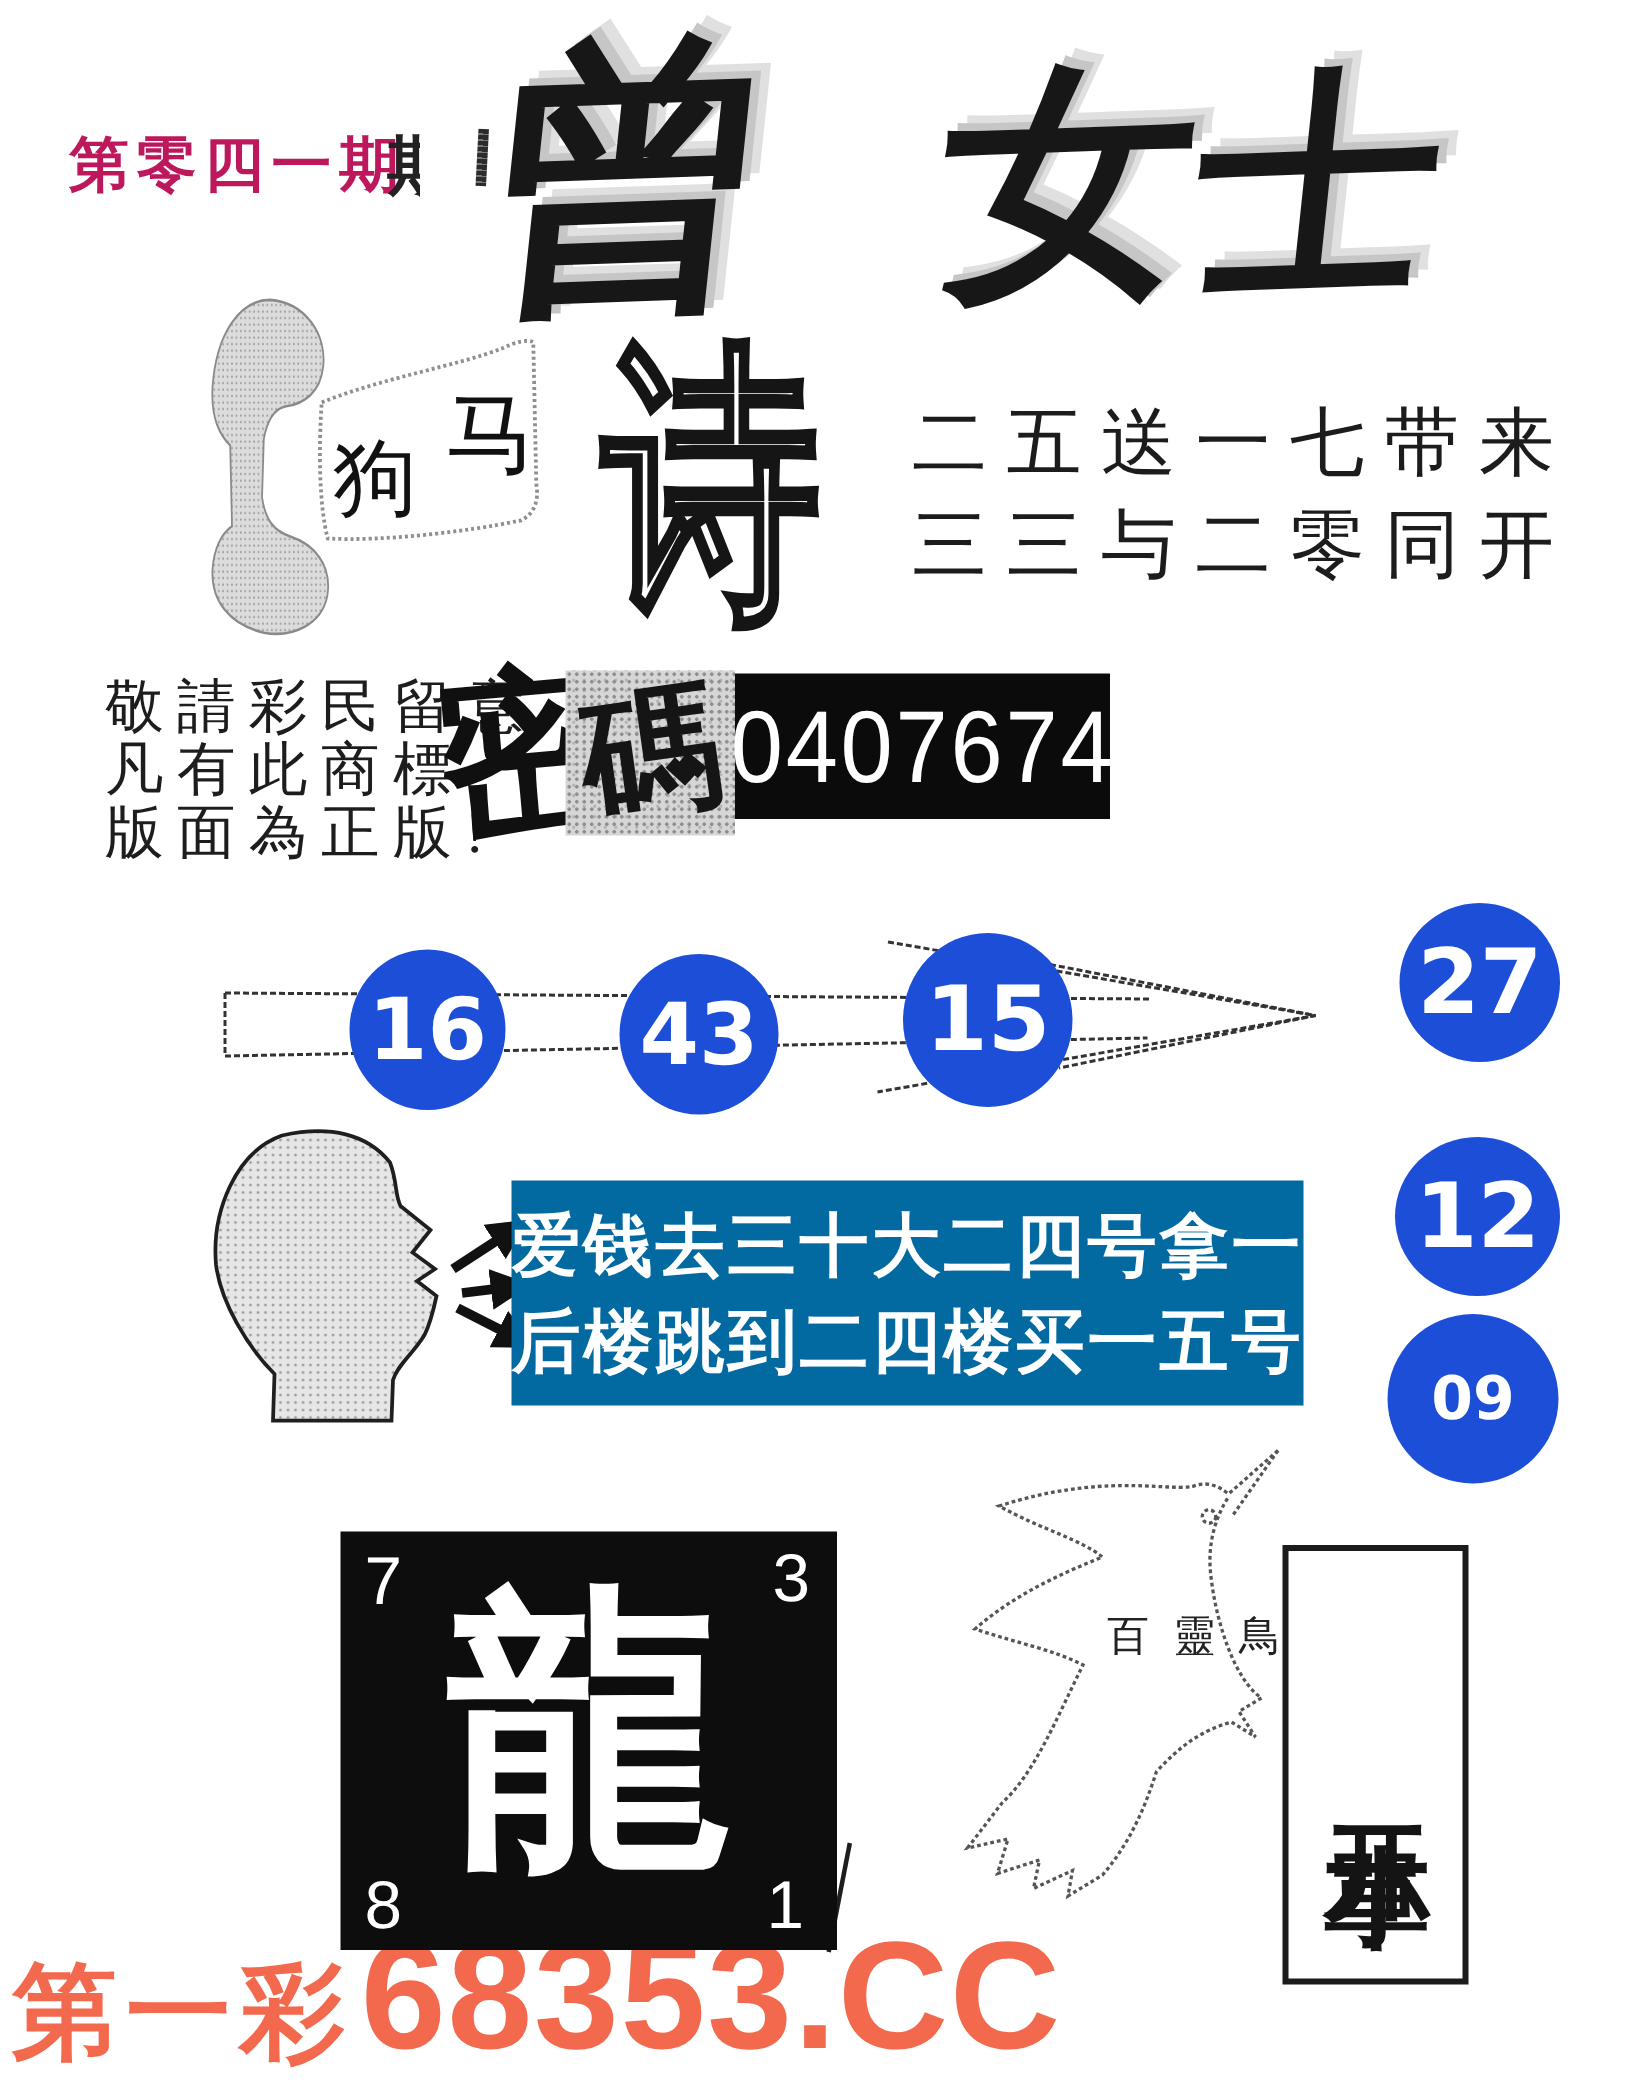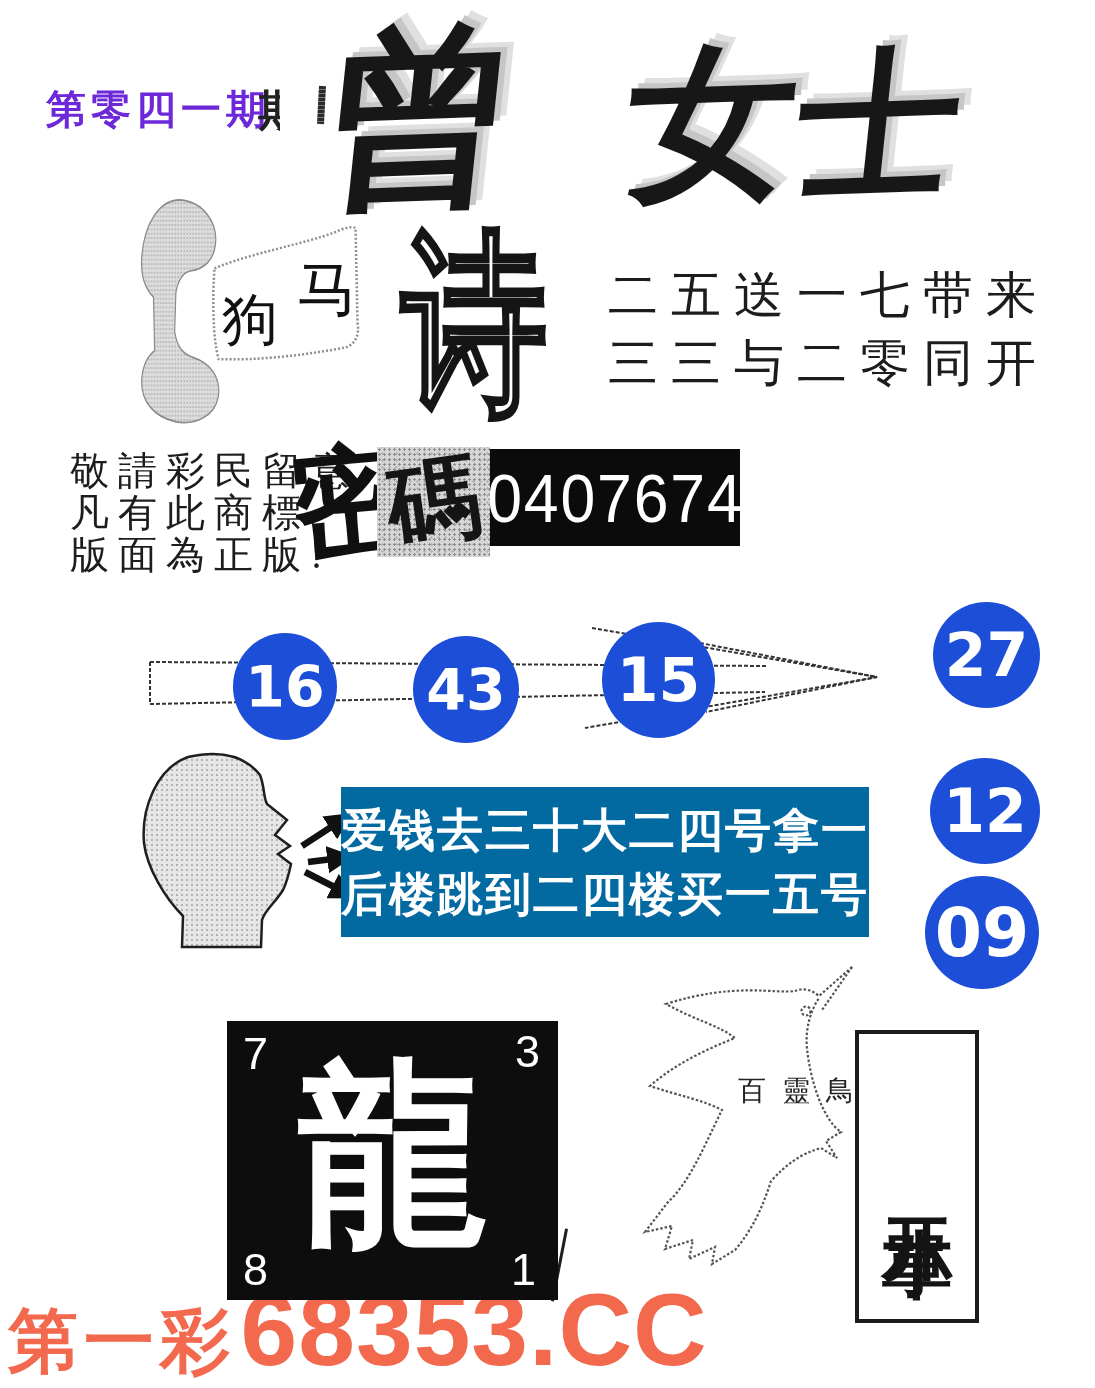--- a/index.html
+++ b/index.html
@@ -2,21 +2,21 @@
 <html><head>
 <meta charset="utf-8">
 <style>
   html,body{margin:0;padding:0;background:#ffffff;}
   body{width:1095px;height:1388px;position:relative;overflow:hidden;
        font-family:"Liberation Serif",serif;color:#141414;}
   .abs{position:absolute;}
 
   
   .issue{left:46px;top:82px;font-family:"Liberation Sans",sans-serif;
-         font-weight:bold;font-size:40px;letter-spacing:5px;color:#6d28d9;}
+         font-weight:bold;font-size:40px;letter-spacing:5px;color:#be185d;}
   .partial-char{left:258px;top:82px;width:22px;height:52px;overflow:hidden;
          font-family:"Liberation Sans",sans-serif;font-weight:bold;font-size:44px;color:#222;}
   .tiny-mark{left:318px;top:86px;width:7px;height:38px;background:
          repeating-linear-gradient(#2b2b2b 0 3px,#777 3px 4px);transform:rotate(3deg);}
   .bar-right{left:891px;top:52px;width:4px;height:54px;background:#303030;}
 
   
   .title-char{font-weight:bold;line-height:1;color:#171717;
       transform:skewX(-8deg) rotate(-2deg);
       text-shadow:6px -5px 0 #c6c6c6,12px -10px 0 #e0e0e0;}
@@ -54,21 +54,21 @@
 
   
   .ball{background:#1d4ed8;border-radius:50%;display:flex;align-items:center;
       justify-content:center;color:#fff;font-family:"DejaVu Sans",sans-serif;
       font-weight:800;}
   .b16{left:233px;top:633px;width:104px;height:107px;font-size:57px;}
   .b43{left:413px;top:636px;width:106px;height:107px;font-size:57px;}
   .b15{left:602px;top:622px;width:113px;height:116px;font-size:60px;}
   .s27{left:933px;top:602px;width:107px;height:106px;font-size:60px;}
   .s12{left:930px;top:758px;width:110px;height:106px;font-size:60px;}
-  .s09{left:925px;top:876px;width:114px;height:113px;font-size:68px;}
+  .s09{left:925px;top:876px;width:114px;height:113px;font-size:40px;}
 
   
   .speech{left:341px;top:787px;width:528px;height:150px;background:#0369a1;
       display:flex;flex-direction:column;align-items:center;justify-content:center;}
   .speech div{font-family:"Liberation Sans",sans-serif;font-weight:bold;font-size:46px;
       color:#fff;letter-spacing:2px;line-height:64px;white-space:nowrap;}
 
   
   .dragon{left:227px;top:1021px;width:331px;height:279px;background:#0d0d0d;z-index:3;}
   .corner{position:absolute;color:#fff;font-family:"Liberation Sans",sans-serif;

